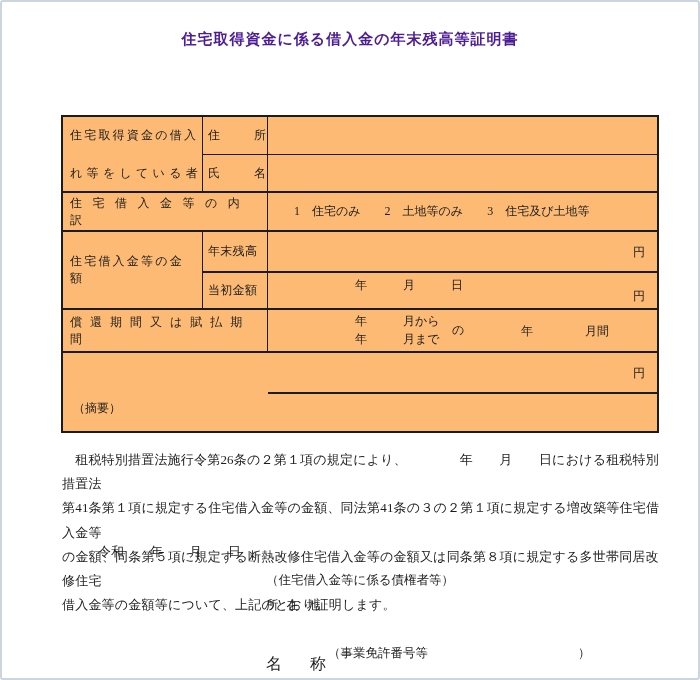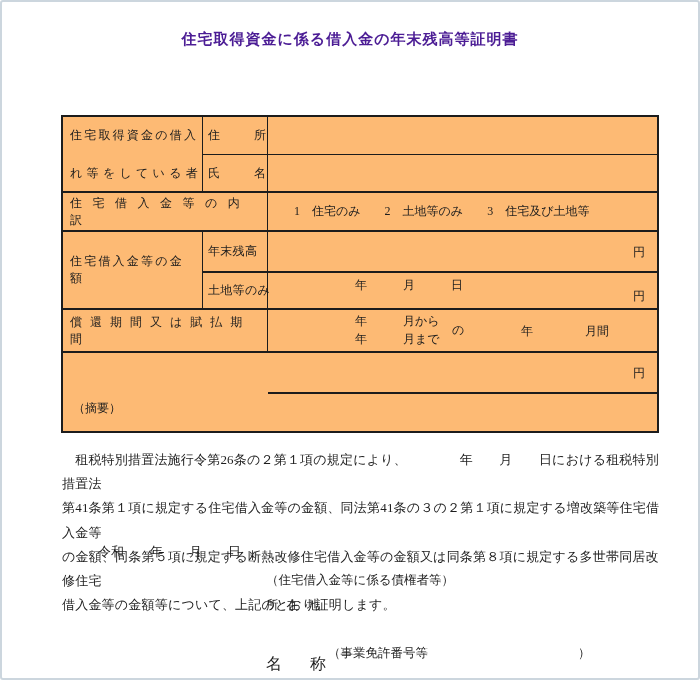--- a/index.html
+++ b/index.html
@@ -97,21 +97,21 @@
     </div>
 
     <div class="cell col-a ls-a9" style="grid-column:1;grid-row:4/6;">
       <span>住宅借入金等の金額</span>
     </div>
     <div class="cell no-r" style="grid-column:3;grid-row:4;">
       <span class="yen">円</span>
     </div>
 
     <div class="cell" style="grid-column:2;grid-row:5;">
-      <span class="sub-lbl" style="letter-spacing:0.3px;">土地等のみ</span>
+      <span class="sub-lbl" style="letter-spacing:0.3px;">当初金額</span>
     </div>
     <div class="cell no-r" style="grid-column:3;grid-row:5;">
       <span class="abs" style="left:87px;top:4px;">年　　　月　　　日</span>
       <span class="yen yen-b">円</span>
     </div>
 
     <div class="cell no-r" style="grid-column:3;grid-row:6;">
       <span class="abs" style="left:87px;top:3px;">年　　　月から</span>
       <span class="abs" style="left:87px;top:21px;">年　　　月まで</span>
       <span class="abs" style="left:184px;top:12px;">の</span>

